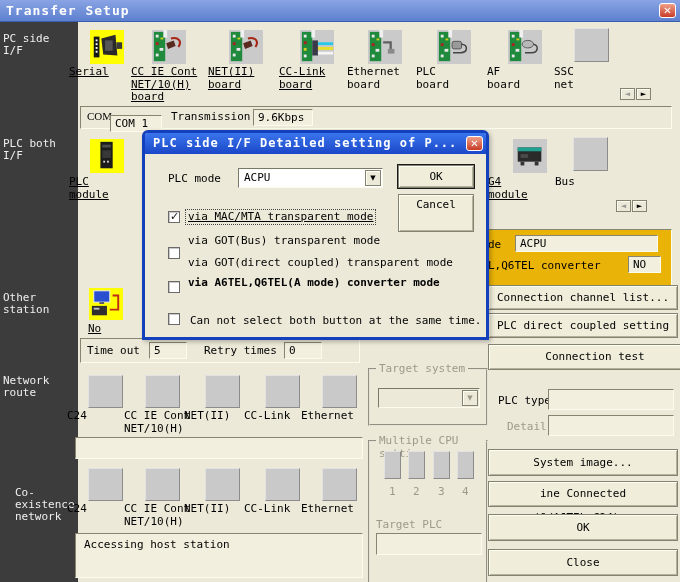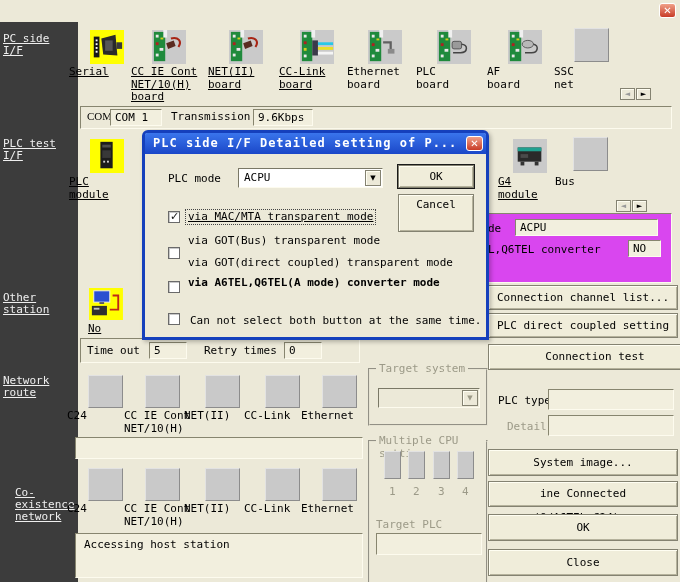--- a/index.html
+++ b/index.html
@@ -11,21 +11,21 @@
   .gray-text { color:#9c9a88; }
 
   .titlebar { left:0; top:0; width:680px; height:22px;
     background:linear-gradient(#8aa4e4,#5d80cf); border-bottom:1px solid #3a5fae;
     color:#fff; font-weight:bold; font-size:13px; letter-spacing:1px; line-height:21px; padding-left:6px; }
   .closebtn { width:17px; height:15px; border:1px solid #fff; border-radius:3px;
     background:linear-gradient(#f0a088,#c83c28); color:#fff; font-family:"DejaVu Sans",sans-serif;
     font-size:10px; line-height:13px; text-align:center; }
 
   .sidebar { left:0; top:22px; width:78px; height:560px; background:#3c3c3c; }
-  .side-lbl { position:absolute; left:3px; color:#efefef; line-height:12px; white-space:pre-line; width:78px; overflow:hidden;text-decoration:underline; }
+  .side-lbl { position:absolute; left:3px; color:#efefef; line-height:12px; white-space:pre-line; width:78px; overflow:hidden; }
 
   .icon36 { width:36px; height:34px; }
   .icon36 svg { display:block; width:100%; height:100%; }
   .graysq { background:#c9c9c9; border:1px solid; border-color:#e2e2e2 #8c8c8c #8c8c8c #e2e2e2; }
   .iclabel { position:absolute; width:76px; line-height:12.5px; white-space:pre-line; }
 
   .sunk { background:#f2efde; border:1px solid; border-color:#87856f #fdfbee #fdfbee #87856f; }
   .valbox { background:#f2efde; border:1px solid; border-color:#87856f #fdfbee #fdfbee #87856f; line-height:15px; padding-left:4px; }
 
   .btn { background:#f0edda; border:1px solid #848271;
@@ -57,26 +57,29 @@
     border:3px solid #1540bc; border-radius:6px 6px 0 0; box-shadow:2px 2px 4px rgba(0,0,0,.25); }
   .modal-title { position:absolute; left:0; top:0; right:0; height:21px;
     background:linear-gradient(#3a75ec,#1a47c8); border-radius:2px 2px 0 0;
     color:#fff; font-weight:bold; font-size:12px; letter-spacing:1px; line-height:20px; padding-left:8px; }
 </style>
 </head>
 <body>
 
 <div id="root">
 
+  <div class="abs titlebar">
+    <span>Transfer Setup</span>
+  </div>
   <div class="abs closebtn" style="left:659px; top:3px;">✕</div>
 
   <div class="abs sidebar">
     <div class="side-lbl" style="top:11px;">PC side
 I/F</div>
-    <div class="side-lbl" style="top:116px;">PLC test
+    <div class="side-lbl" style="top:116px;">PLC both
 I/F</div>
     <div class="side-lbl" style="top:270px;">Other
 station</div>
     <div class="side-lbl" style="top:353px;">Network
 route</div>
     <div class="side-lbl" style="top:465px;margin-left:12px;">Co-existence
 network</div>
   </div>
 
   <div class="abs icon36" style="left:89px; top:30px;">
@@ -200,21 +203,21 @@
 
   <div class="abs graysq" style="left:574px; top:28px; width:35px; height:34px;"></div>
   <div class="iclabel" style="left:554px; top:66px;">SSC
 net</div>
 
   <div class="abs arrowbtn" style="left:620px; top:88px; color:#9a9a9a;">◄</div>
   <div class="abs arrowbtn" style="left:636px; top:88px;">►</div>
 
   <div class="abs sunk" style="left:80px; top:106px; width:592px; height:23px; background:#ece9d8;">
     <span class="abs" style="left:6px; top:3px;font-family:Liberation Serif, serif;">COM</span>
-    <div class="abs valbox" style="left:29px; top:2px; width:52px; height:17px;">COM 1</div>
+    <div class="abs valbox" style="left:29px; top:8px; width:52px; height:17px;">COM 1</div>
     <span class="abs" style="left:90px; top:3px;">Transmission</span>
     <div class="abs valbox" style="left:172px; top:2px; width:60px; height:17px;">9.6Kbps</div>
   </div>
 
   <div class="abs icon36" style="left:89px; top:139px;">
     <svg viewBox="0 0 36 36">
         <rect width="36" height="36" fill="#ffff00"></rect>
         <rect x="11" y="3" width="13" height="28" fill="#1c1c1c"></rect>
         <rect x="13" y="6" width="9" height="3" fill="#4c4c4c"></rect>
         <rect x="13" y="12" width="9" height="8" fill="#383838"></rect>
@@ -228,30 +231,30 @@
   <div class="abs icon36" style="left:512px; top:139px;">
     <svg viewBox="0 0 36 36">
         <rect width="36" height="36" fill="#cacaca"></rect>
         <rect x="5" y="9" width="25" height="15" fill="#2a2a2a"></rect>
         <rect x="5" y="9" width="25" height="4" fill="#20a090"></rect>
         <rect x="8" y="16" width="8" height="4" fill="#4a4a4a"></rect>
         <rect x="8" y="24" width="4" height="4" fill="#333"></rect>
         <rect x="23" y="24" width="4" height="4" fill="#333"></rect>
       </svg>
   </div>
-  <div class="iclabel lnk" style="left:498px; top:176px;">G4
+  <div class="iclabel lnk" style="left:488px; top:176px;">G4
 module</div>
 
   <div class="abs graysq" style="left:573px; top:137px; width:35px; height:34px;"></div>
   <div class="iclabel" style="left:555px; top:176px;">Bus</div>
 
   <div class="abs arrowbtn" style="left:616px; top:200px; color:#9a9a9a;">◄</div>
   <div class="abs arrowbtn" style="left:632px; top:200px;">►</div>
 
-  <div class="abs sunk" style="left:483px; top:213px; width:189px; height:70px; background:#d946ef;">
+  <div class="abs sunk" style="left:483px; top:229px; width:189px; height:70px; background:#eab308;">
     <span class="abs" style="left:4px; top:8px;">de</span>
     <div class="abs valbox" style="left:31px; top:5px; width:143px; height:17px;">ACPU</div>
     <span class="abs" style="left:4px; top:29px;">L,Q6TEL converter</span>
     <div class="abs valbox" style="left:144px; top:26px; width:33px; height:17px;">NO</div>
   </div>
 
   <div class="abs btn" style="left:488px; top:285px; width:190px; height:25px; line-height:23px;">Connection channel list...</div>
   <div class="abs btn" style="left:488px; top:313px; width:190px; height:25px; line-height:23px;">PLC direct coupled setting</div>
   <div class="abs btn" style="left:488px; top:344px; width:214px; height:26px; line-height:24px;">Connection test</div>
 

